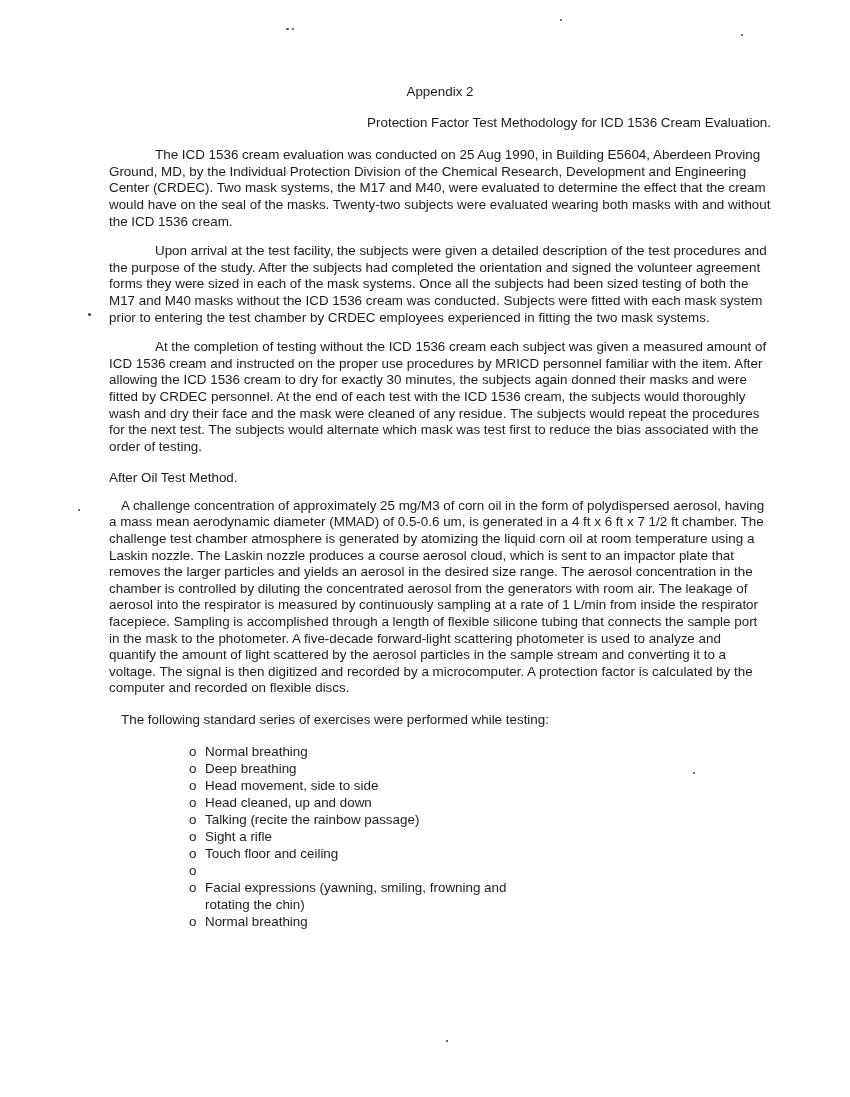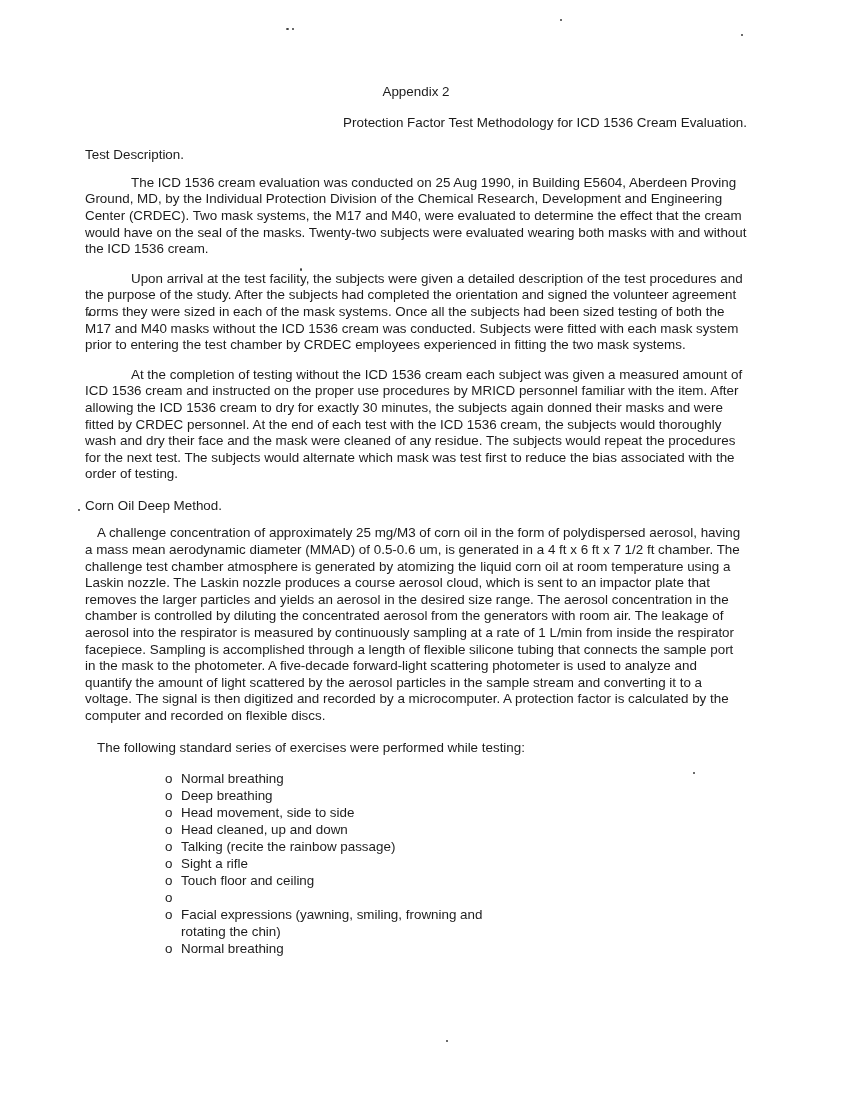--- a/index.html
+++ b/index.html
@@ -16,21 +16,21 @@
     font-family: "Liberation Sans", "DejaVu Sans", sans-serif;
     color: #1c1c1c;
     font-size: 13.4px;
     line-height: 16.6px;
     overflow: hidden;
     -webkit-font-smoothing: antialiased;
   }
   .content {
     position: absolute;
     top: 84px;
-    left: 85px;
+    left: 109px;
     width: 662px;
   }
   .doc-title {
     text-align: center;
     margin: 0 0 14px 0;
     font-weight: normal;
     font-size: 13.4px;
   }
   .doc-subtitle {
     text-align: right;
@@ -82,27 +82,26 @@
   <div class="speck" style="left:300px; top:268px; width:2px; height:3px;"></div>
   <div class="speck" style="left:78px; top:509px; width:2px; height:2px;"></div>
   <div class="speck" style="left:693px; top:772px; width:2px; height:2px;"></div>
   <div class="speck" style="left:446px; top:1040px; width:2px; height:2px;"></div>
 
   <div class="content">
 
     <h1 class="doc-title">Appendix 2</h1>
     <h2 class="doc-subtitle">Protection Factor Test Methodology for ICD 1536 Cream Evaluation.</h2>
 
-    <h3 class="section-heading">Test Description.</h3>
     <p class="body-para indent-lg">The ICD 1536 cream evaluation was conducted on 25 Aug 1990, in Building E5604, Aberdeen Proving Ground, MD, by the Individual Protection Division of the Chemical Research, Development and Engineering Center (CRDEC).  Two mask systems, the M17 and M40, were evaluated to determine the effect that the cream would have on the seal of the masks.  Twenty-two subjects were evaluated wearing both masks with and without the ICD 1536 cream.</p>
 
     <p class="body-para indent-lg">Upon arrival at the test facility, the subjects were given a detailed description of the test procedures and the purpose of the study.  After the subjects had completed the orientation and signed the volunteer agreement forms they were sized in each of the mask systems.  Once all the subjects had been sized testing of both the M17 and M40 masks without the ICD 1536 cream was conducted. Subjects were fitted with each mask system prior to entering the test chamber by CRDEC employees experienced in fitting the two mask systems.</p>
     <p class="body-para indent-lg">At the completion of testing without the ICD 1536 cream each subject was given a measured amount of ICD 1536 cream and instructed on the proper use procedures by MRICD personnel familiar with the item.  After allowing the ICD 1536 cream to dry for exactly 30 minutes, the subjects again donned their masks and were fitted by CRDEC personnel.  At the end of each test with the ICD 1536 cream, the subjects would thoroughly wash and dry their face and the mask were cleaned of any residue.  The subjects would repeat the procedures for the next test.  The subjects would alternate which mask was test first to reduce the bias associated with the order of testing.</p>
 
-    <h3 class="section-heading">Corn Oil Deep Method.</h3>
+    <h3 class="section-heading">After Oil Test Method.</h3>
     <p class="body-para indent-sm">A challenge concentration of approximately 25 mg/M3 of corn oil in the form of polydispersed aerosol, having a mass mean aerodynamic diameter (MMAD) of 0.5-0.6 um, is generated in a 4 ft x 6 ft x 7 1/2 ft chamber.  The challenge test chamber atmosphere is generated by atomizing the liquid corn oil at room temperature using a Laskin nozzle.  The Laskin nozzle produces a course aerosol cloud, which is sent to an impactor plate that removes the larger particles and yields an aerosol in the desired size range.  The aerosol concentration in the chamber is controlled by diluting the concentrated aerosol from the generators with room air.  The leakage of aerosol into the respirator is measured by continuously sampling at a rate of 1 L/min from inside the respirator facepiece.  Sampling is accomplished through a length of flexible silicone tubing that connects the sample port in the mask to the photometer.  A five-decade forward-light scattering photometer is used to analyze and quantify the amount of light scattered by the aerosol particles in the sample stream and converting it to a voltage.  The signal is then digitized and recorded by a microcomputer.  A protection factor is calculated by the computer and recorded on flexible discs.</p>
 
     <p class="body-para indent-sm" style="margin-top:15px;">The following standard series of exercises were performed while testing:</p>
 
     <div class="exercise-list">
       <div class="exercise-item">
         <span class="bullet">o</span>
         <span class="ex-text">Normal breathing</span>
       </div>
       <div class="exercise-item">

